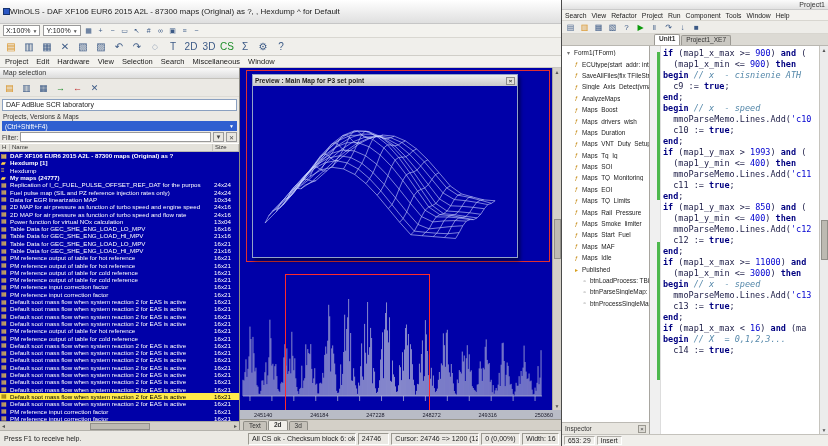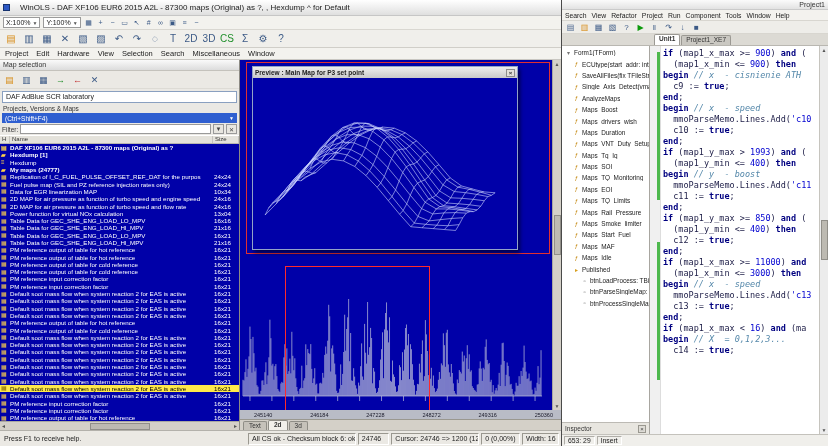--- a/index.html
+++ b/index.html
@@ -2,21 +2,21 @@
 <html><head>
 <meta charset="utf-8">
 <style>
   * { box-sizing:border-box; margin:0; padding:0; }
   html,body { width:828px; height:446px; overflow:hidden; }
   body { font-family:"Liberation Sans",sans-serif; background:#8d939c; position:relative; }
   .win { position:absolute; top:0; height:446px; display:flex; flex-direction:column; }
 
   
   #winols { left:0; width:562px; background:#ebe9e4; border-right:1px solid #4a4a4a; }
-  .wo-titlebar { height:16px; display:flex; align-items:center; gap:10px; padding:0 3px;
+  .wo-titlebar { height:24px; display:flex; align-items:center; gap:0; padding:0 3px;
     background:linear-gradient(#ffffff,#dfdfdf); border-bottom:1px solid #c6c6c6;
     font-size:8px; color:#222; white-space:nowrap; overflow:hidden; }
   .app-icon { width:7px; height:7px; background:#2b57c4; border:1px solid #16326e; flex:0 0 auto; }
   .wo-toolbar1 { height:14px; display:flex; align-items:center; gap:3px; padding:0 3px;
     background:#f3f2ee; border-bottom:1px solid #d9d7d1; }
   .combo { display:flex; align-items:center; gap:2px; background:#fff; border:1px solid #9a9a9a;
     font-size:7px; height:11px; padding:0 2px; color:#222; }
   .combo .carat { font-size:5px; color:#555; }
   .tb-icon { width:12px; height:11px; display:flex; align-items:center; justify-content:center;
     font-size:8px; color:#3c5a86; border-radius:2px; flex:0 0 auto; }
@@ -716,26 +716,26 @@
           <div class="code-line">  (map1_x_min &lt;= <span class="num">900</span>) <span class="kw">then</span></div>
           <div class="code-line"><span class="kw">begin</span> <span class="cmt">// x  - cisnienie ATH</span></div>
           <div class="code-line">  c9 := <span class="kw">true</span>;</div>
           <div class="code-line"><span class="kw">end</span>;</div>
           <div class="code-line"><span class="kw">begin</span> <span class="cmt">// x  - speed</span></div>
           <div class="code-line">  mmoParseMemo.Lines.Add(<span class="str">'c10</span></div>
           <div class="code-line">  c10 := <span class="kw">true</span>;</div>
           <div class="code-line"><span class="kw">end</span>;</div>
           <div class="code-line"><span class="kw">if</span> (map1_y_max &gt; <span class="num">1993</span>) <span class="kw">and</span> (</div>
           <div class="code-line">  (map1_y_min &lt;= <span class="num">400</span>) <span class="kw">then</span></div>
-          <div class="code-line"><span class="kw">begin</span> <span class="cmt">// y  - boost</span></div>
           <div class="code-line">  mmoParseMemo.Lines.Add(<span class="str">'c11</span></div>
           <div class="code-line">  c11 := <span class="kw">true</span>;</div>
           <div class="code-line"><span class="kw">end</span>;</div>
           <div class="code-line"><span class="kw">if</span> (map1_y_max &gt;= <span class="num">850</span>) <span class="kw">and</span> (</div>
           <div class="code-line">  (map1_y_min &lt;= <span class="num">400</span>) <span class="kw">then</span></div>
+          <div class="code-line">  mmoParseMemo.Lines.Add(<span class="str">'c12</span></div>
           <div class="code-line">  c12 := <span class="kw">true</span>;</div>
           <div class="code-line"><span class="kw">end</span>;</div>
           <div class="code-line"><span class="kw">if</span> (map1_x_max &gt;= <span class="num">11000</span>) <span class="kw">and</span></div>
           <div class="code-line">  (map1_x_min &lt;= <span class="num">3000</span>) <span class="kw">then</span></div>
           <div class="code-line"><span class="kw">begin</span> <span class="cmt">// x  - speed</span></div>
           <div class="code-line">  mmoParseMemo.Lines.Add(<span class="str">'c13</span></div>
           <div class="code-line">  c13 := <span class="kw">true</span>;</div>
           <div class="code-line"><span class="kw">end</span>;</div>
           <div class="code-line"><span class="kw">if</span> (map1_x_max &lt; <span class="num">16</span>) <span class="kw">and</span> (ma</div>
           <div class="code-line"><span class="kw">begin</span> <span class="cmt">// X  = 0,1,2,3...</span></div>

